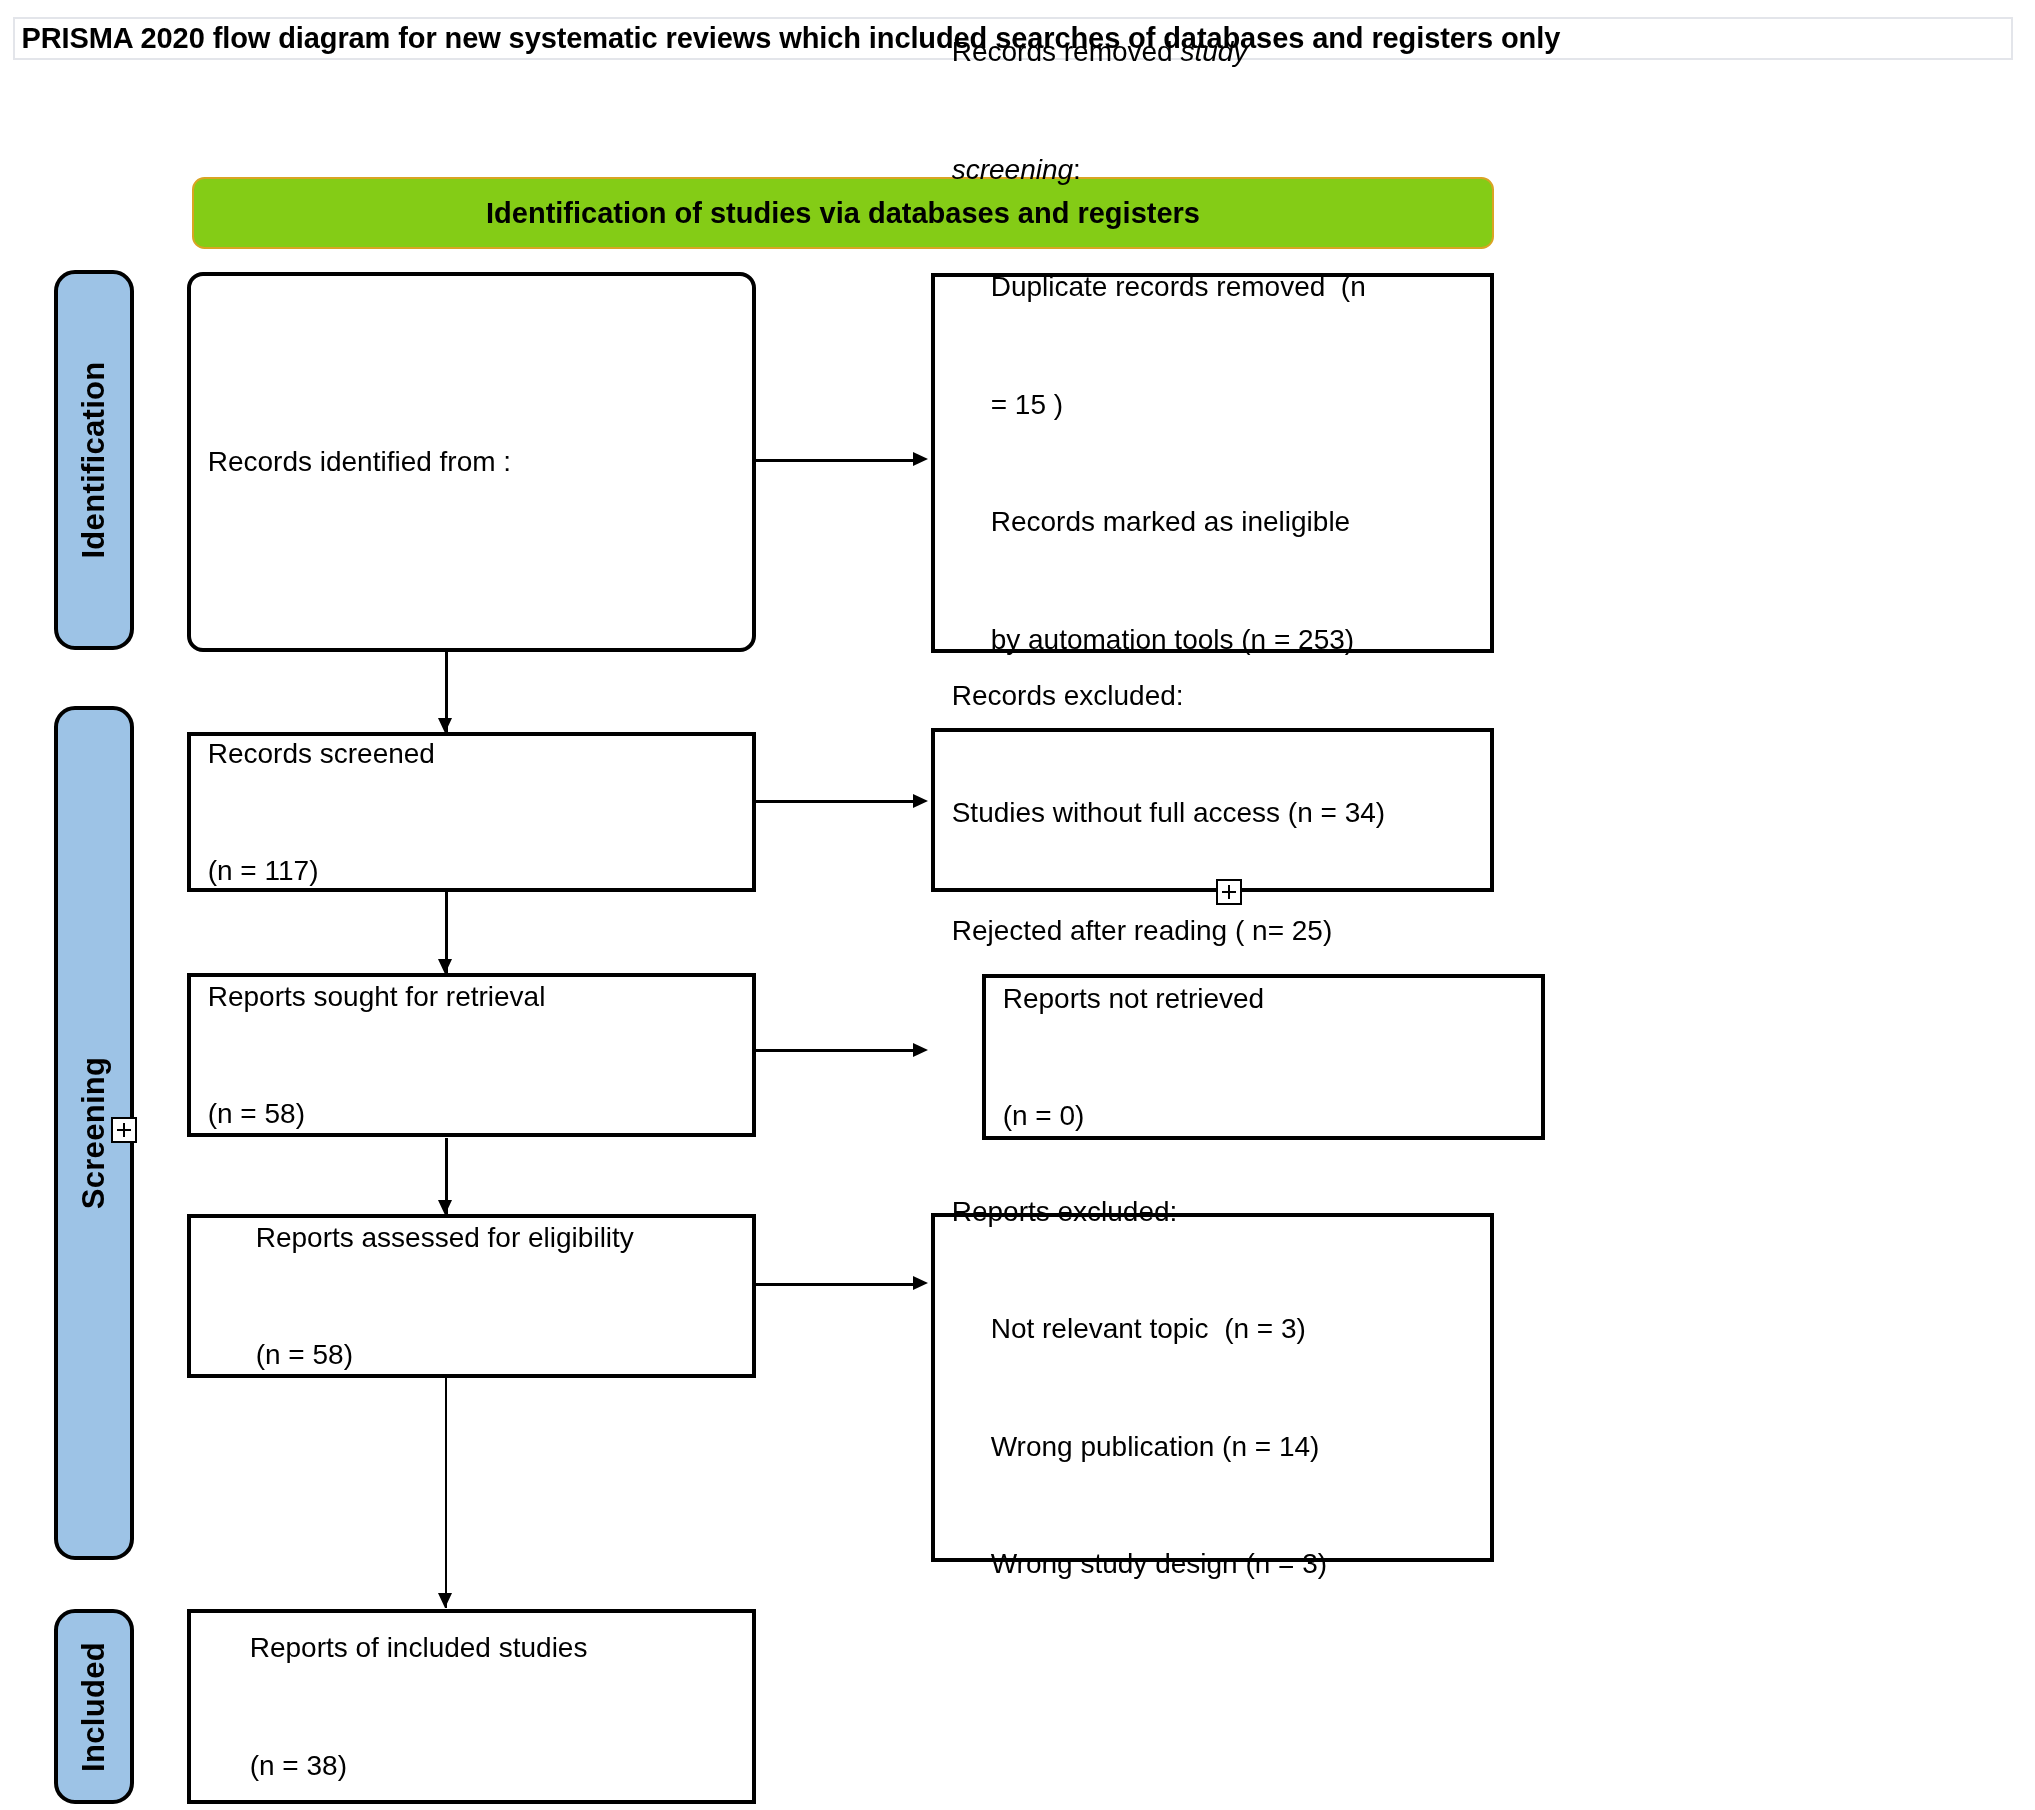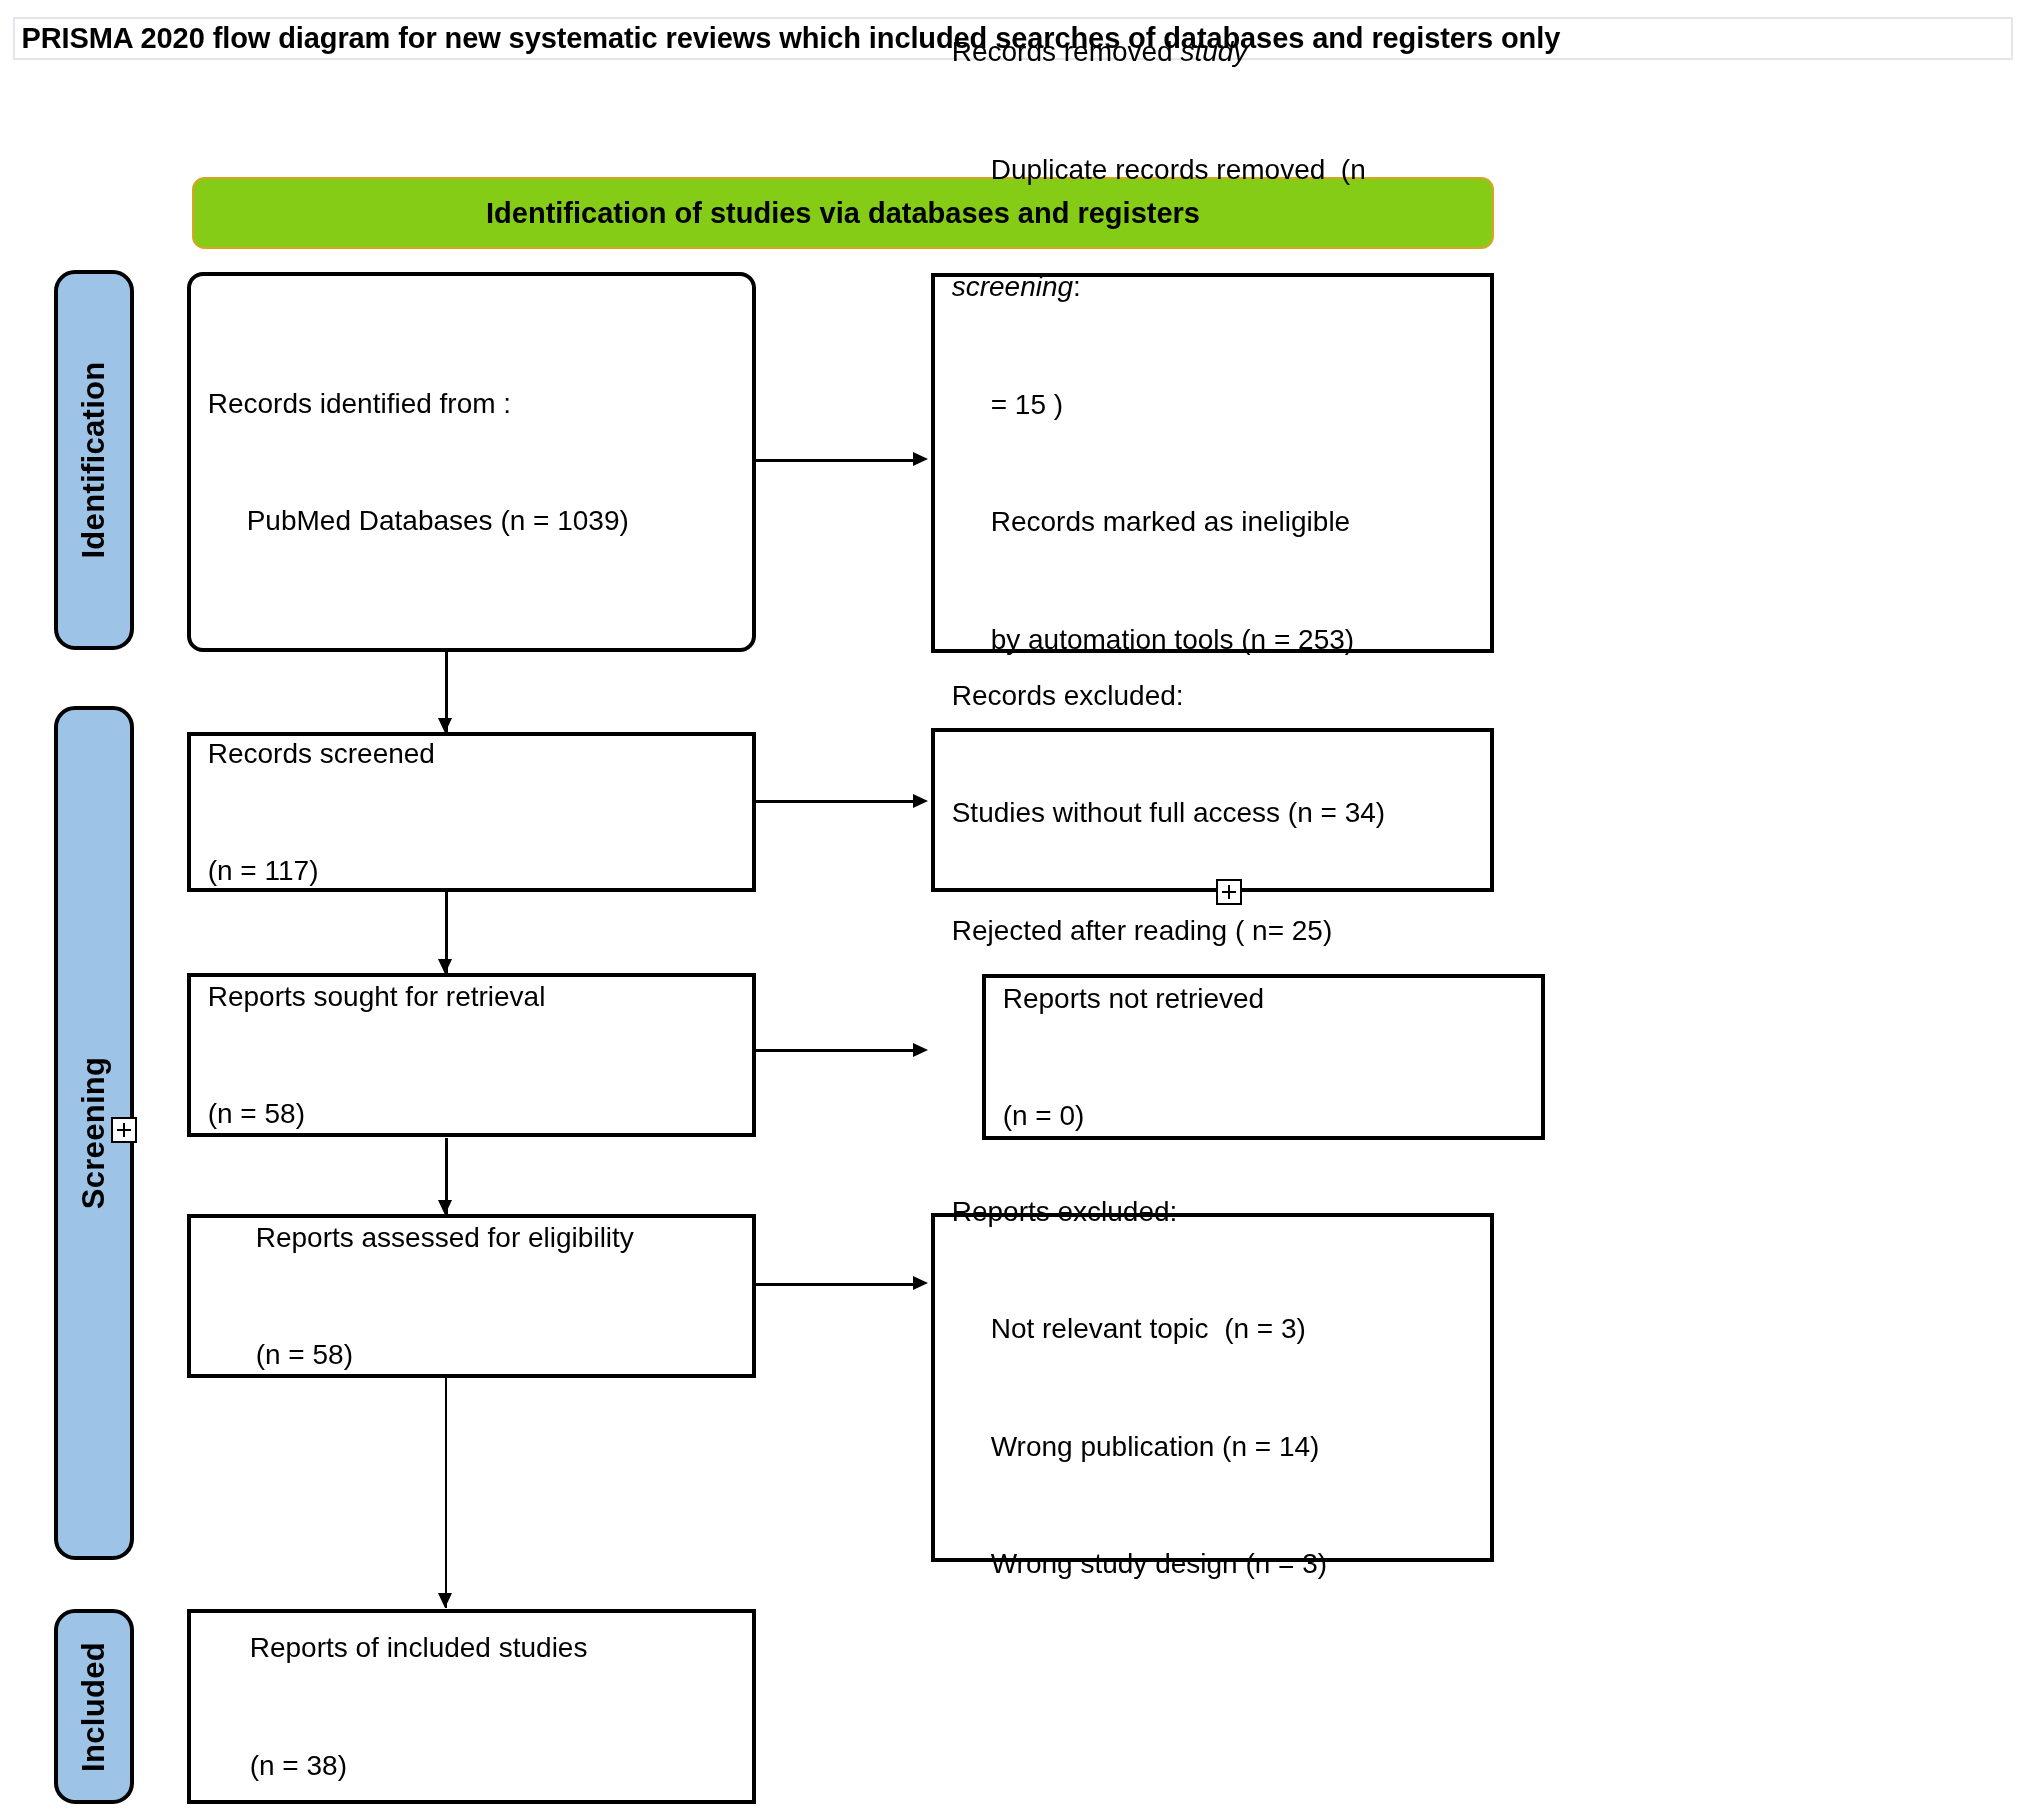--- a/index.html
+++ b/index.html
@@ -194,29 +194,28 @@
     <span class="stage-label">Included</span>
   </div>
 
   <div class="banner" style="left:192px; top:177px; width:1302px; height:72px;">
     <span class="banner-text">Identification of studies via databases and registers</span>
   </div>
 
   <div class="flow-box" style="left:187px; top:272px; width:569px; height:380px;border-radius:16px;">
     <div class="box-text">
       <span class="box-line">Records identified from :</span>
-      <span class="box-line ind">PubMed Databases (n = 1039)</span>
     </div>
   </div>
 
   <div class="flow-box" style="left:931px; top:273px; width:563px; height:380px;">
     <div class="box-text">
       <span class="box-line"><span>Records removed </span><span class="ital">study</span></span>
+      <span class="box-line"><span class="ital">screening</span><span>:</span></span>
       <span class="box-line ind">Duplicate records removed  (n</span>
-      <span class="box-line"><span class="ital">screening</span><span>:</span></span>
       <span class="box-line ind">= 15 )</span>
       <span class="box-line ind">Records marked as ineligible</span>
       <span class="box-line ind">by automation tools (n = 253)</span>
       <span class="box-line ind">Records removed for other</span>
       <span class="box-line ind">reasons (n = 654)</span>
     </div>
   </div>
 
   <div class="conn conn-h" style="left:756px; top:459px; width:159px;"></div>
   <div class="arrow-head-right" style="left:913px; top:452px;"></div>

